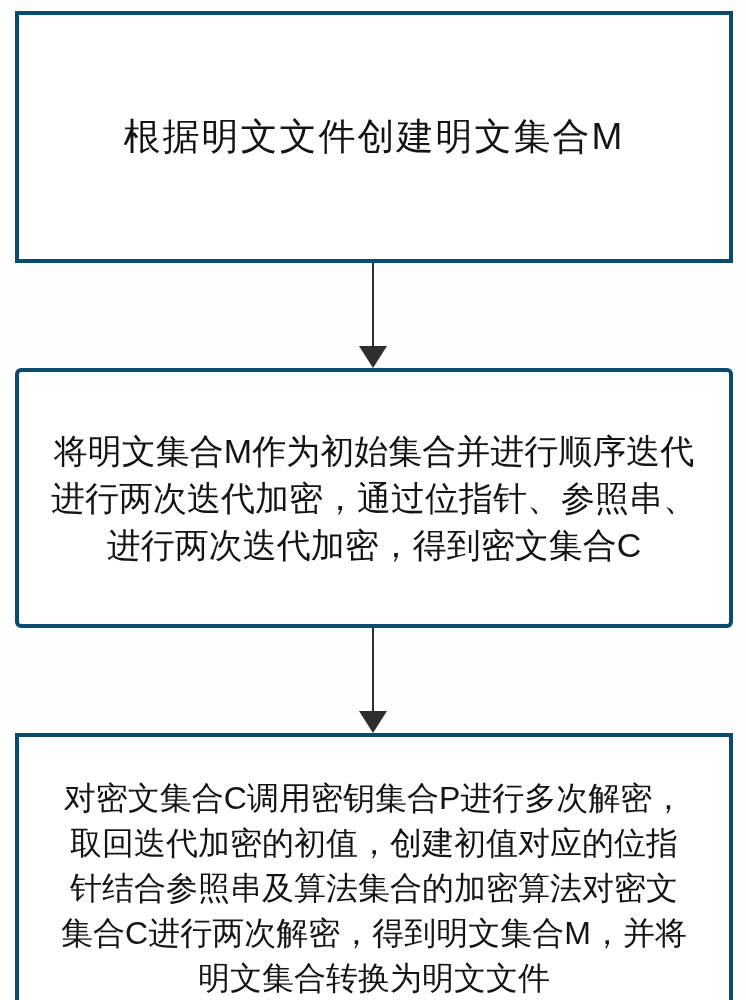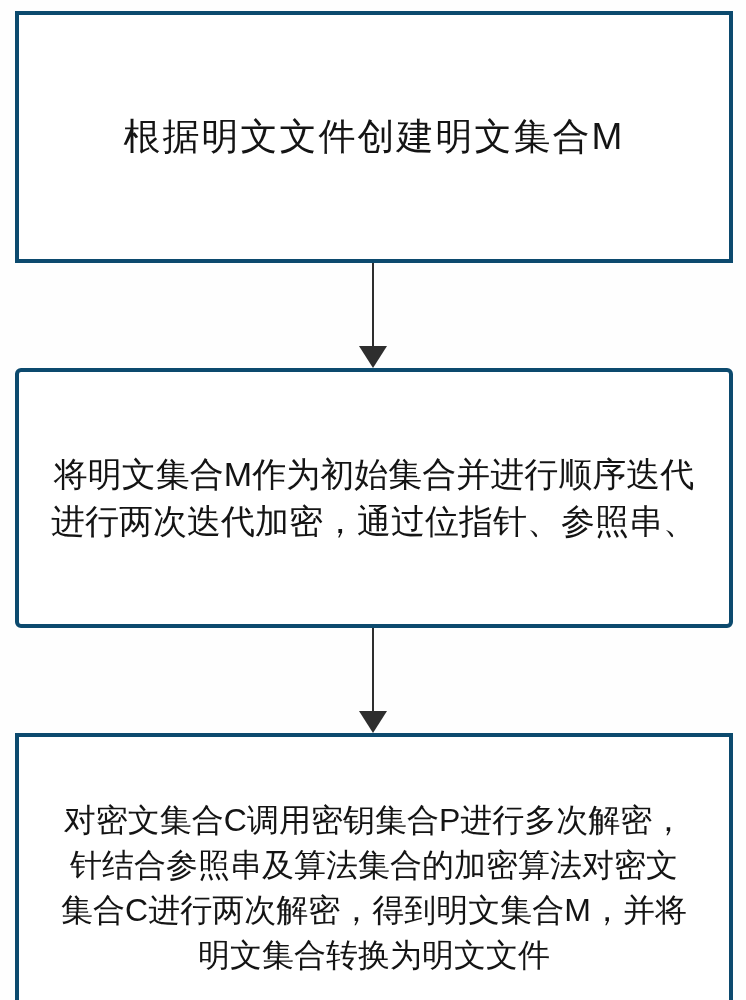--- a/index.html
+++ b/index.html
@@ -79,25 +79,27 @@
   <div class="flow-box box-1">
     <div class="text-line">根据明文文件创建明文集合M</div>
   </div>
 
   <div class="connector-line c1"></div>
   <div class="arrowhead a1"></div>
 
   <div class="flow-box box-2">
     <div class="text-line">将明文集合M作为初始集合并进行顺序迭代</div>
     <div class="text-line">进行两次迭代加密，通过位指针、参照串、</div>
+    <div class="text-line">进行两次迭代加密，得到密文集合C</div>
   </div>
 
   <div class="connector-line c2"></div>
   <div class="arrowhead a2"></div>
 
   <div class="flow-box box-3">
     <div class="text-line">对密文集合C调用密钥集合P进行多次解密，</div>
+    <div class="text-line">取回迭代加密的初值，创建初值对应的位指</div>
     <div class="text-line">针结合参照串及算法集合的加密算法对密文</div>
     <div class="text-line">集合C进行两次解密，得到明文集合M，并将</div>
     <div class="text-line">明文集合转换为明文文件</div>
   </div>
 
 </div>
 
 </body></html>

